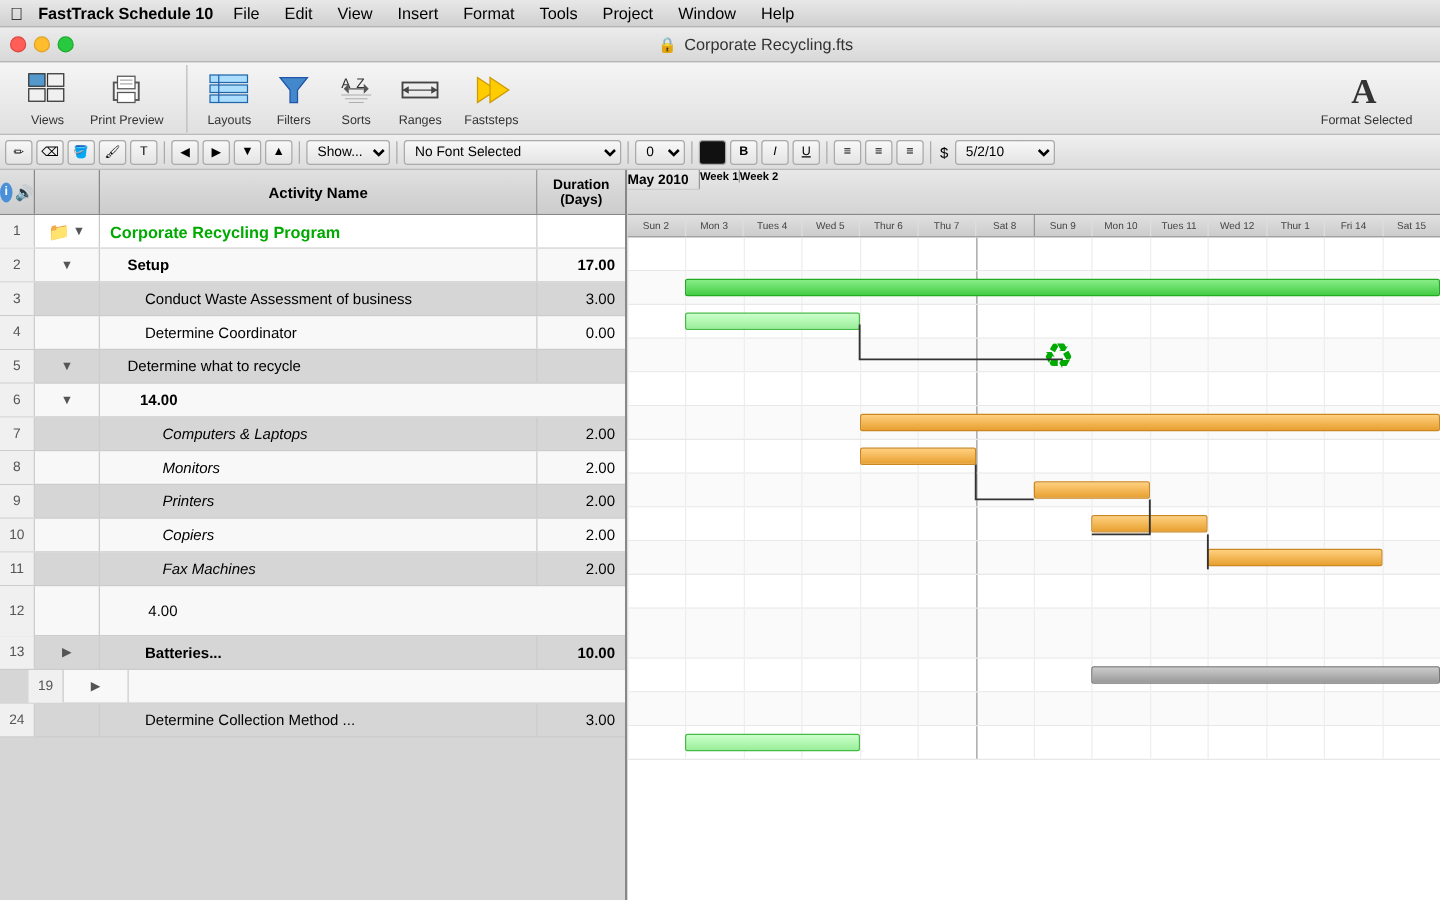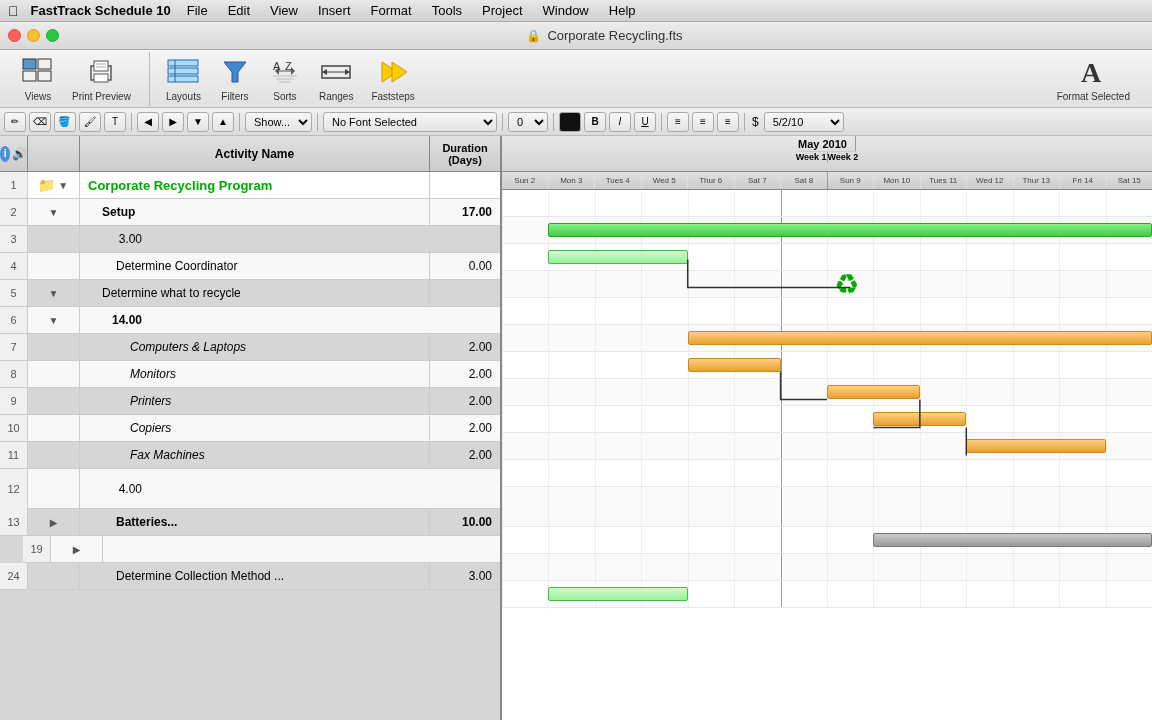--- a/index.html
+++ b/index.html
@@ -511,20 +511,21 @@
         <div class="cell-icons">
           <span class="collapse-arrow">▼</span>
         </div>
         <div class="cell-name indent-2 row-bold" style="font-weight:bold;">Setup</div>
         <div class="cell-duration row-bold" style="font-weight:bold;">17.00</div>
       </div>
 
       <div class="task-row">
         <div class="cell-num">3</div>
         <div class="cell-icons"></div>
+        <div class="cell-name indent-3">Conduct Waste Assessment of business</div>
         <div class="cell-duration">3.00</div>
       </div>
 
       <div class="task-row" style="background:#f8f8f8;">
         <div class="cell-num">4</div>
         <div class="cell-icons"></div>
         <div class="cell-name indent-3">Determine Coordinator</div>
         <div class="cell-duration">0.00</div>
       </div>
 
@@ -608,47 +609,47 @@
         <div class="cell-icons"></div>
         <div class="cell-name indent-3">Determine Collection Method ...</div>
         <div class="cell-duration">3.00</div>
       </div>
 
     </div>
   </div>
 
   <div id="gantt">
 
-    <div style="height:36px;background:linear-gradient(to bottom,#e8e8e8,#d4d4d4);border-bottom:1px solid #888;display:flex;flex-direction:column;align-items:center;">
+    <div style="height:36px;background:linear-gradient(to bottom,#e8e8e8,#d4d4d4);border-bottom:1px solid #888;display:flex;flex-direction:row;">
 
       <div style="height:16px;display:flex;align-items:center;border-bottom:1px solid #ccc;">
         <div style="flex:1;display:flex;align-items:center;justify-content:flex-end;padding-right:8px;border-right:1px solid #999;height:100%;font-size:11px;font-weight:700;">May 2010</div>
       </div>
 
       <div style="height:10px;display:flex;">
         <div style="flex:1;border-right:1px solid #999;display:flex;align-items:center;justify-content:center;font-size:9px;font-weight:700;">Week 1</div>
         <div style="flex:1;display:flex;align-items:center;justify-content:center;font-size:9px;font-weight:700;">Week 2</div>
       </div>
     </div>
 
     <div style="height:18px;display:flex;background:linear-gradient(to bottom,#e0e0e0,#cccccc);border-bottom:1px solid #888;">
 
       <div style="flex:1;border-right:1px solid #ddd;display:flex;align-items:center;justify-content:center;font-size:8px;color:#444;">Sun 2</div>
       <div style="flex:1;border-right:1px solid #ddd;display:flex;align-items:center;justify-content:center;font-size:8px;color:#444;">Mon 3</div>
       <div style="flex:1;border-right:1px solid #ddd;display:flex;align-items:center;justify-content:center;font-size:8px;color:#444;">Tues 4</div>
       <div style="flex:1;border-right:1px solid #ddd;display:flex;align-items:center;justify-content:center;font-size:8px;color:#444;">Wed 5</div>
       <div style="flex:1;border-right:1px solid #ddd;display:flex;align-items:center;justify-content:center;font-size:8px;color:#444;">Thur 6</div>
-      <div style="flex:1;border-right:1px solid #ddd;display:flex;align-items:center;justify-content:center;font-size:8px;color:#444;">Sat 7</div>
+      <div style="flex:1;border-right:1px solid #ddd;display:flex;align-items:center;justify-content:center;font-size:8px;color:#444;">Thu 7</div>
       <div style="flex:1;border-right:1px solid #999;display:flex;align-items:center;justify-content:center;font-size:8px;color:#444;">Sat 8</div>
 
       <div style="flex:1;border-right:1px solid #ddd;display:flex;align-items:center;justify-content:center;font-size:8px;color:#444;">Sun 9</div>
       <div style="flex:1;border-right:1px solid #ddd;display:flex;align-items:center;justify-content:center;font-size:8px;color:#444;">Mon 10</div>
       <div style="flex:1;border-right:1px solid #ddd;display:flex;align-items:center;justify-content:center;font-size:8px;color:#444;">Tues 11</div>
       <div style="flex:1;border-right:1px solid #ddd;display:flex;align-items:center;justify-content:center;font-size:8px;color:#444;">Wed 12</div>
-      <div style="flex:1;border-right:1px solid #ddd;display:flex;align-items:center;justify-content:center;font-size:8px;color:#444;">Thur 13</div>
+      <div style="flex:1;border-right:1px solid #ddd;display:flex;align-items:center;justify-content:center;font-size:8px;color:#444;">Thur 1</div>
       <div style="flex:1;border-right:1px solid #ddd;display:flex;align-items:center;justify-content:center;font-size:8px;color:#444;">Fri 14</div>
       <div style="flex:1;display:flex;align-items:center;justify-content:center;font-size:8px;color:#444;">Sat 15</div>
     </div>
 
     <div class="gantt-body" id="gantt-body" style="position: relative;">
     <div style="height: 27px; border-bottom: 1px solid rgb(232, 232, 232); position: relative; background: white;">
           <div style="position: absolute; top: 0px; bottom: 0px; left: 0px; width: 1px; background: rgb(238, 238, 238);"></div>
           <div style="position: absolute; top: 0px; bottom: 0px; left: 46.4286px; width: 1px; background: rgb(238, 238, 238);"></div>
           <div style="position: absolute; top: 0px; bottom: 0px; left: 92.8571px; width: 1px; background: rgb(238, 238, 238);"></div>
           <div style="position: absolute; top: 0px; bottom: 0px; left: 139.286px; width: 1px; background: rgb(238, 238, 238);"></div>

